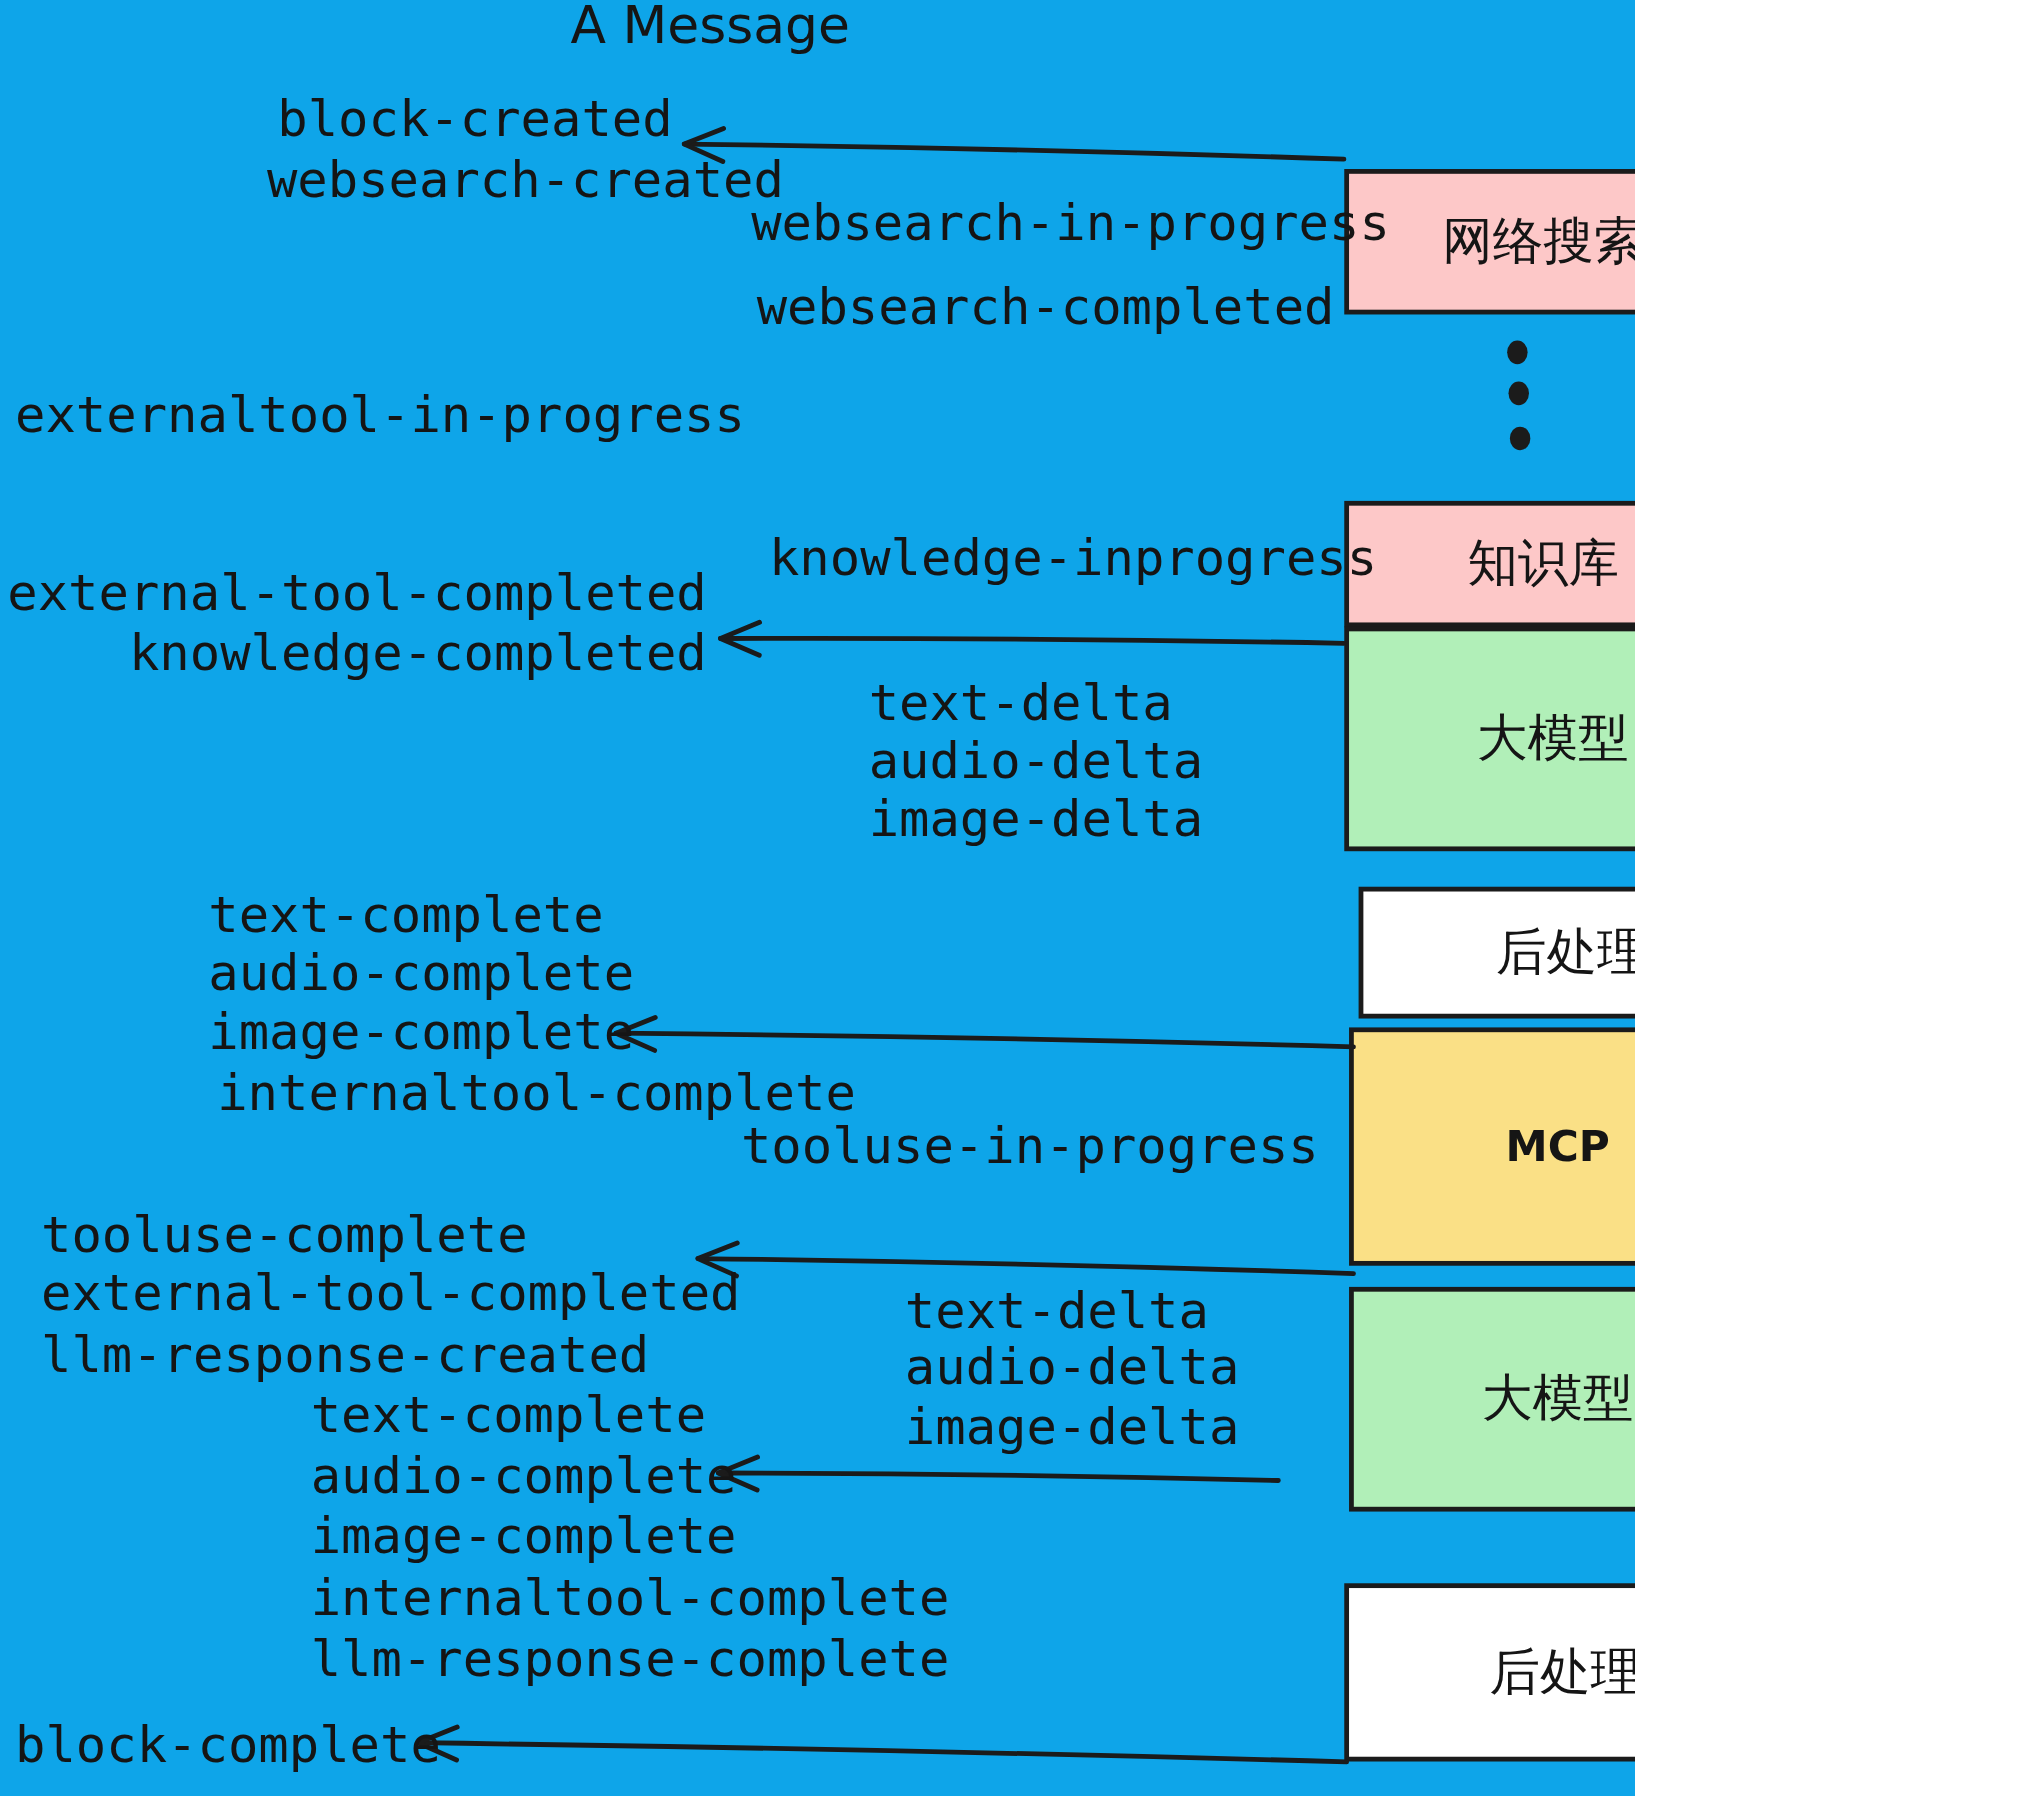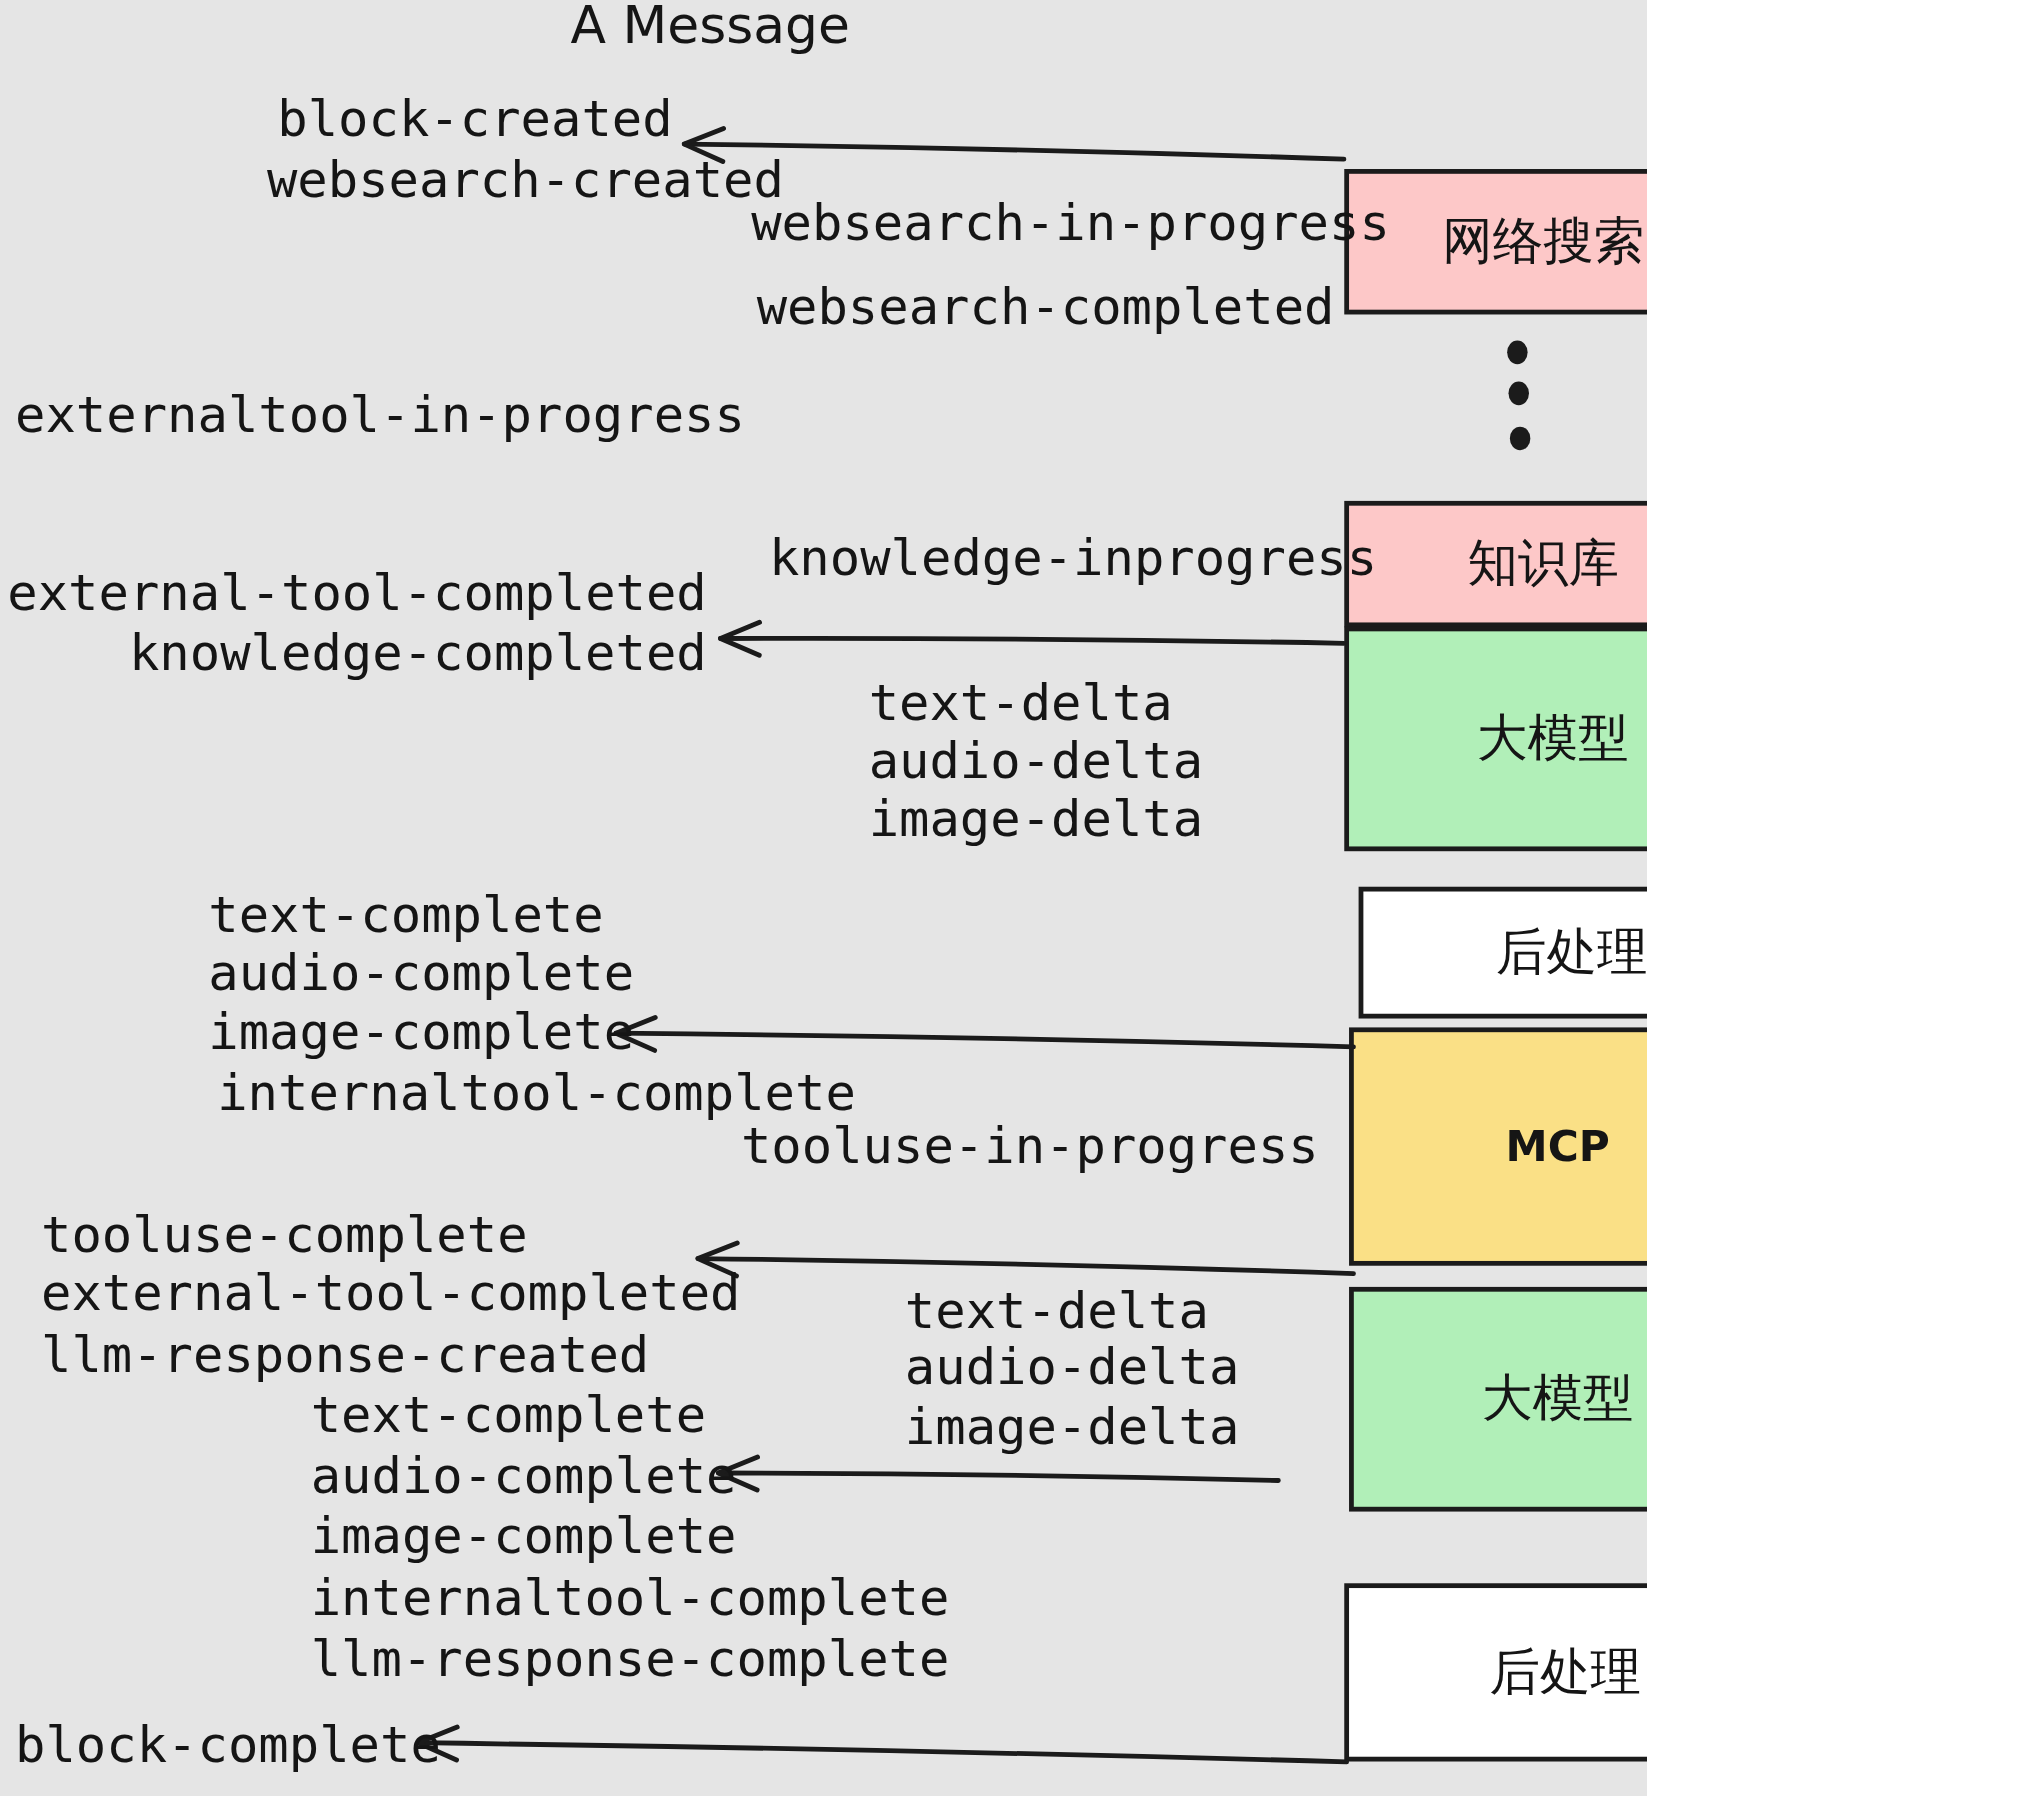--- a/index.html
+++ b/index.html
@@ -7,23 +7,22 @@
     padding: 0;
     background: #ffffff;
   }
   body {
     font-family: "DejaVu Sans", sans-serif;
   }
   #stage {
     position: relative;
     width: 1635px;
     height: 1796px;
-    background: #e5e5e5;
+    background: #0ea5e9;
     overflow: hidden;
-    padding-left: 12px;
   }
   svg#diagram {
     position: absolute;
     top: 0;
     left: 0;
     width: 2035px;
     height: 1796px;
   }
   .evt {
     font-family: "DejaVu Sans Mono", "Liberation Mono", monospace;

